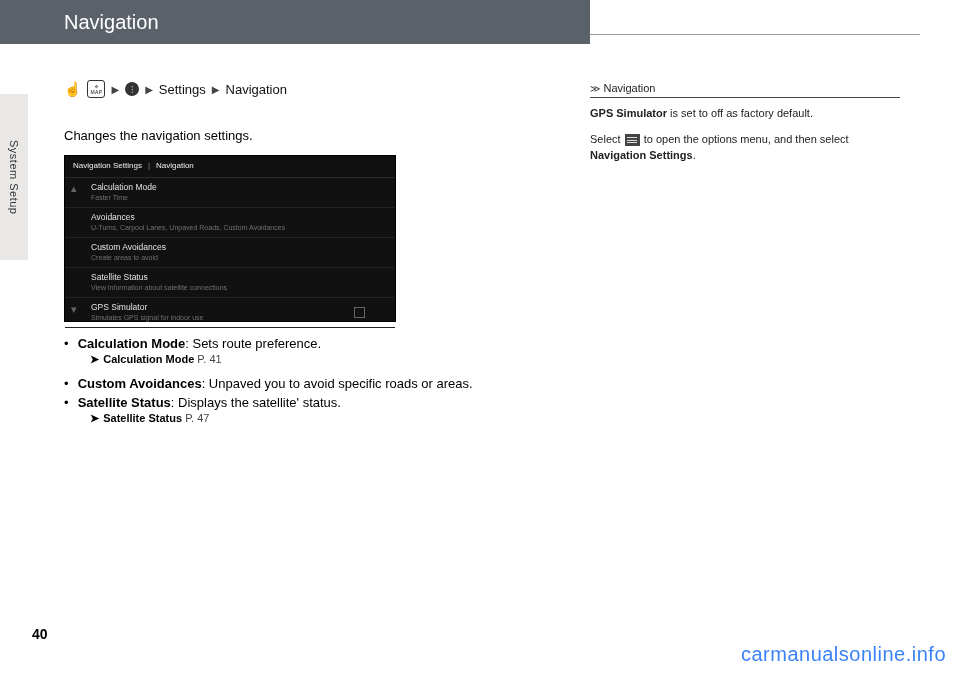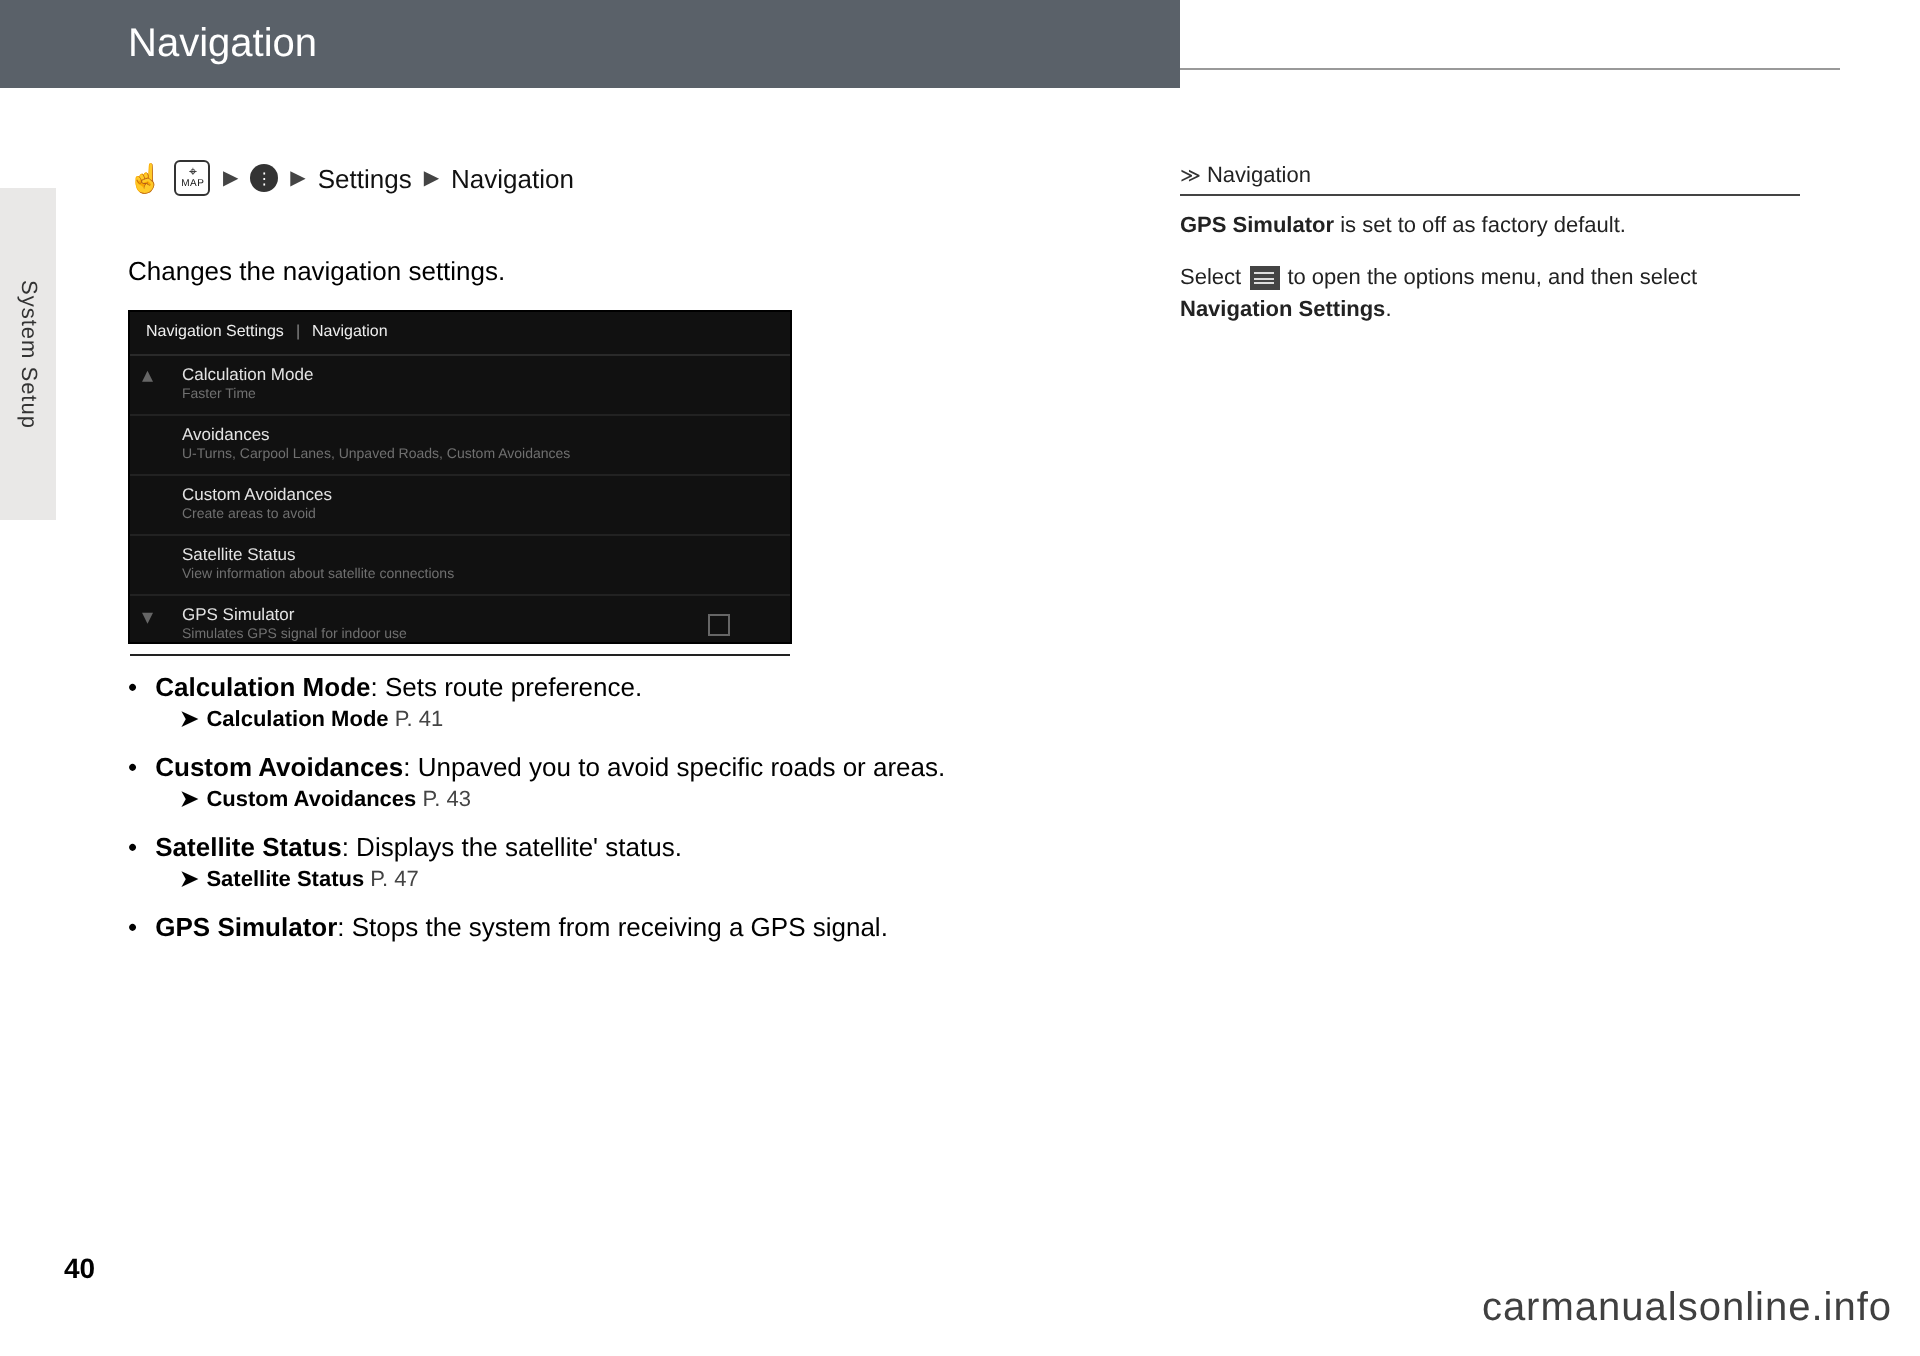--- a/index.html
+++ b/index.html
@@ -78,21 +78,21 @@
   .aside p { margin-bottom: 10px; line-height: 1.45; }
   .aside .bold { font-weight: 700; }
   .menu-btn {
     width: 15px; height: 12px; background: #444; display: inline-flex;
     flex-direction: column; justify-content: center; gap: 1.5px; padding: 2px 2.5px;
     vertical-align: middle; margin: 0 1px;
   }
   .menu-btn i { display: block; height: 1px; background: #ddd; }
   .page-num { position: absolute; left: 32px; bottom: 36px; font-size: 14px; font-weight: 700; }
   .watermark { position: absolute; right: 14px; bottom: 12px;
-    font-size: 20px; color: #404040; letter-spacing: .5px; font-weight: 400; text-align: center; }
+    font-size: 20px; color: #3b82f6; letter-spacing: .5px; font-weight: 400; text-align: center; }
 </style>
 </head>
 <body>
 
 <div class="header-bar">
   <span>Navigation</span>
 </div>
 <div class="header-rule"></div>
 
 <div class="side-tab">
@@ -153,30 +153,25 @@
 
   <ul class="opts">
     <li>
       <span class="bullet">•</span>
       <span class="opt-title">Calculation Mode</span><span>: Sets route preference.</span>
       <span class="ref"><span class="arrow">➤</span><span class="label">Calculation Mode</span> <span class="pg">P. 41</span></span>
     </li>
     <li>
       <span class="bullet">•</span>
       <span class="opt-title">Custom Avoidances</span><span>: Unpaved you to avoid specific roads or areas.</span>
-      <span class="ref"><span class="arrow">➤</span><span class="label">Custom Avoidances</span> <span class="pg">P. 43</span></span>
     </li>
     <li>
       <span class="bullet">•</span>
       <span class="opt-title">Satellite Status</span><span>: Displays the satellite' status.</span>
       <span class="ref"><span class="arrow">➤</span><span class="label">Satellite Status</span> <span class="pg">P. 47</span></span>
-    </li>
-    <li>
-      <span class="bullet">•</span>
-      <span class="opt-title">GPS Simulator</span><span>: Stops the system from receiving a GPS signal.</span>
     </li>
   </ul>
 </div>
 
 <div class="aside">
   <div class="aside-hd">
     <span class="chev">≫</span>
     <span>Navigation</span>
   </div>
   <p>

